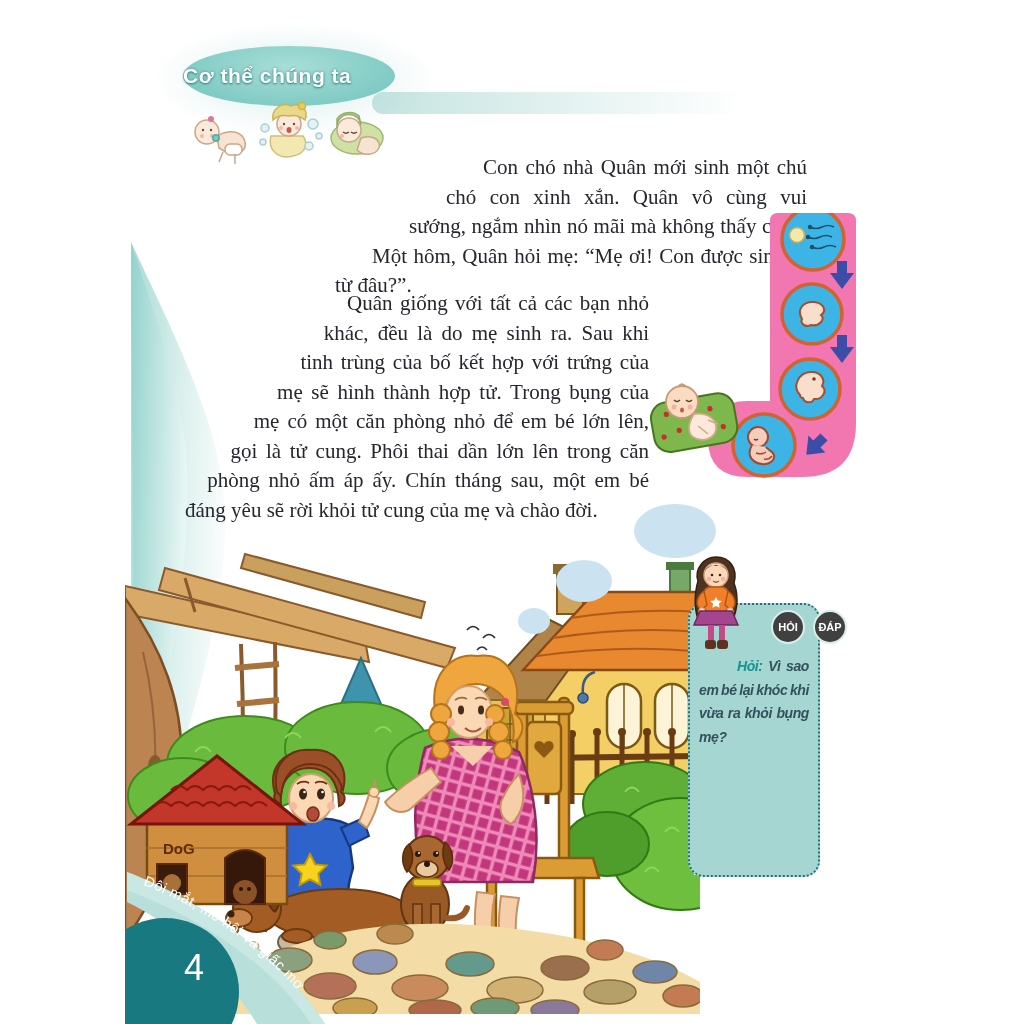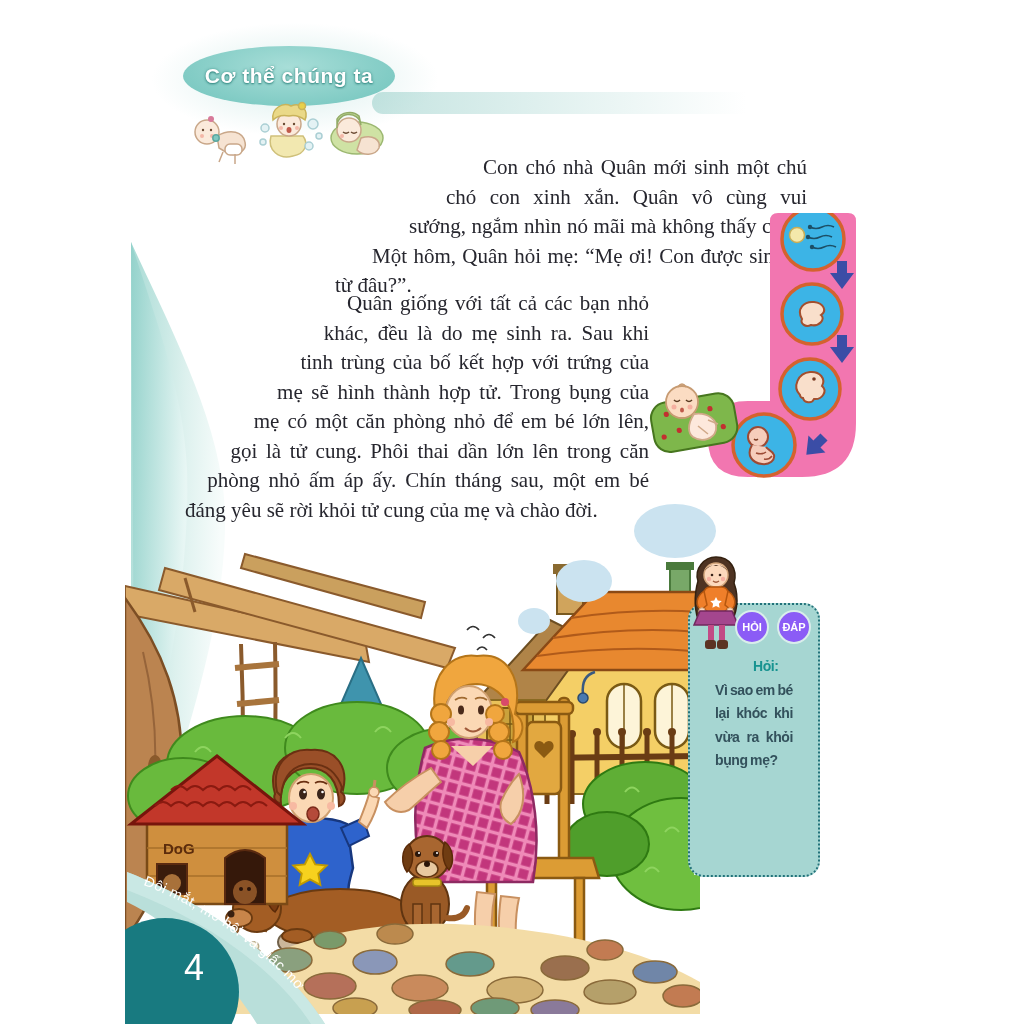--- a/index.html
+++ b/index.html
@@ -9,21 +9,21 @@
 
   
   .top-streak{left:372px;top:92px;width:440px;height:22px;border-radius:12px;
     background:linear-gradient(to right, rgba(150,206,200,.55), rgba(150,206,200,0) 85%);z-index:1;}
   .badge-glow{left:150px;top:22px;width:290px;height:115px;border-radius:50%;
     background:radial-gradient(ellipse at center, rgba(170,218,213,.45), rgba(170,218,213,0) 70%);z-index:1;}
 
   
   .badge{left:183px;top:46px;width:212px;height:60px;border-radius:50%;z-index:2;
     background:radial-gradient(ellipse at 50% 35%, #a8ded8, #7ecac3 75%, #6fbfb8);
-    display:flex;align-items:center;justify-content:center;}
+    display:flex;align-items:center;justify-content:flex-start;}
   .badge span{color:#ffffff;font-weight:bold;font-size:21px;letter-spacing:.5px;
     text-shadow:0 1px 2px rgba(32,120,114,.8), 0 0 3px rgba(32,120,114,.55);}
 
   
   .title{left:462px;top:110px;width:350px;z-index:2;color:#0e8280;
     font-style:italic;font-weight:bold;font-size:23px;letter-spacing:1px;word-spacing:4px;}
 
   
   .bodytext{font-family:"Liberation Serif",serif;font-size:21px;line-height:29.5px;
     color:#26262e;text-align:justify;z-index:2;}
@@ -38,26 +38,26 @@
   .b1{left:634px;top:504px;width:82px;height:54px;}
   .b2{left:556px;top:560px;width:56px;height:42px;}
   .b3{left:518px;top:608px;width:32px;height:26px;}
 
   
   .qa-box{left:688px;top:603px;width:132px;height:274px;background:#a6d6d2;
     border:2px dotted #22727a;border-radius:16px;box-sizing:border-box;
     padding:6px 9px 6px 9px;z-index:4;}
   .qa-text{font-size:14px;line-height:23.5px;font-weight:600;color:#33515c;
     text-align:justify;letter-spacing:-0.4px;word-spacing:-1px;}
-  .qa-text p{margin:16px;text-indent:38px;}
+  .qa-text p{margin:0;text-indent:38px;font-style:italic;}
   .qa-text .q{margin-top:44px;}
   .lab{color:#169390;}
-  .tag{position:absolute;width:34px;height:34px;border-radius:50%;background:#8b5cf6;
+  .tag{position:absolute;width:34px;height:34px;border-radius:50%;background:#404040;
     border:2px solid #d9edeb;color:#fff;font-weight:bold;font-size:11px;
-    display:flex;align-items:center;justify-content:center;z-index:6;box-sizing:border-box;}
+    display:flex;align-items:center;justify-content:center;z-index:6;box-sizing:border-box;margin-left:36px;}
   .tag-hoi{left:735px;top:610px;}
   .tag-dap{left:777px;top:610px;}
 
   svg text{font-family:"Liberation Sans",sans-serif;}
   .z0{z-index:0}.z1{z-index:1}.z2{z-index:2}.z3{z-index:3}.z5{z-index:5}.z6{z-index:6}
 </style>
 </head>
 <body>
 
 <div class="page">

